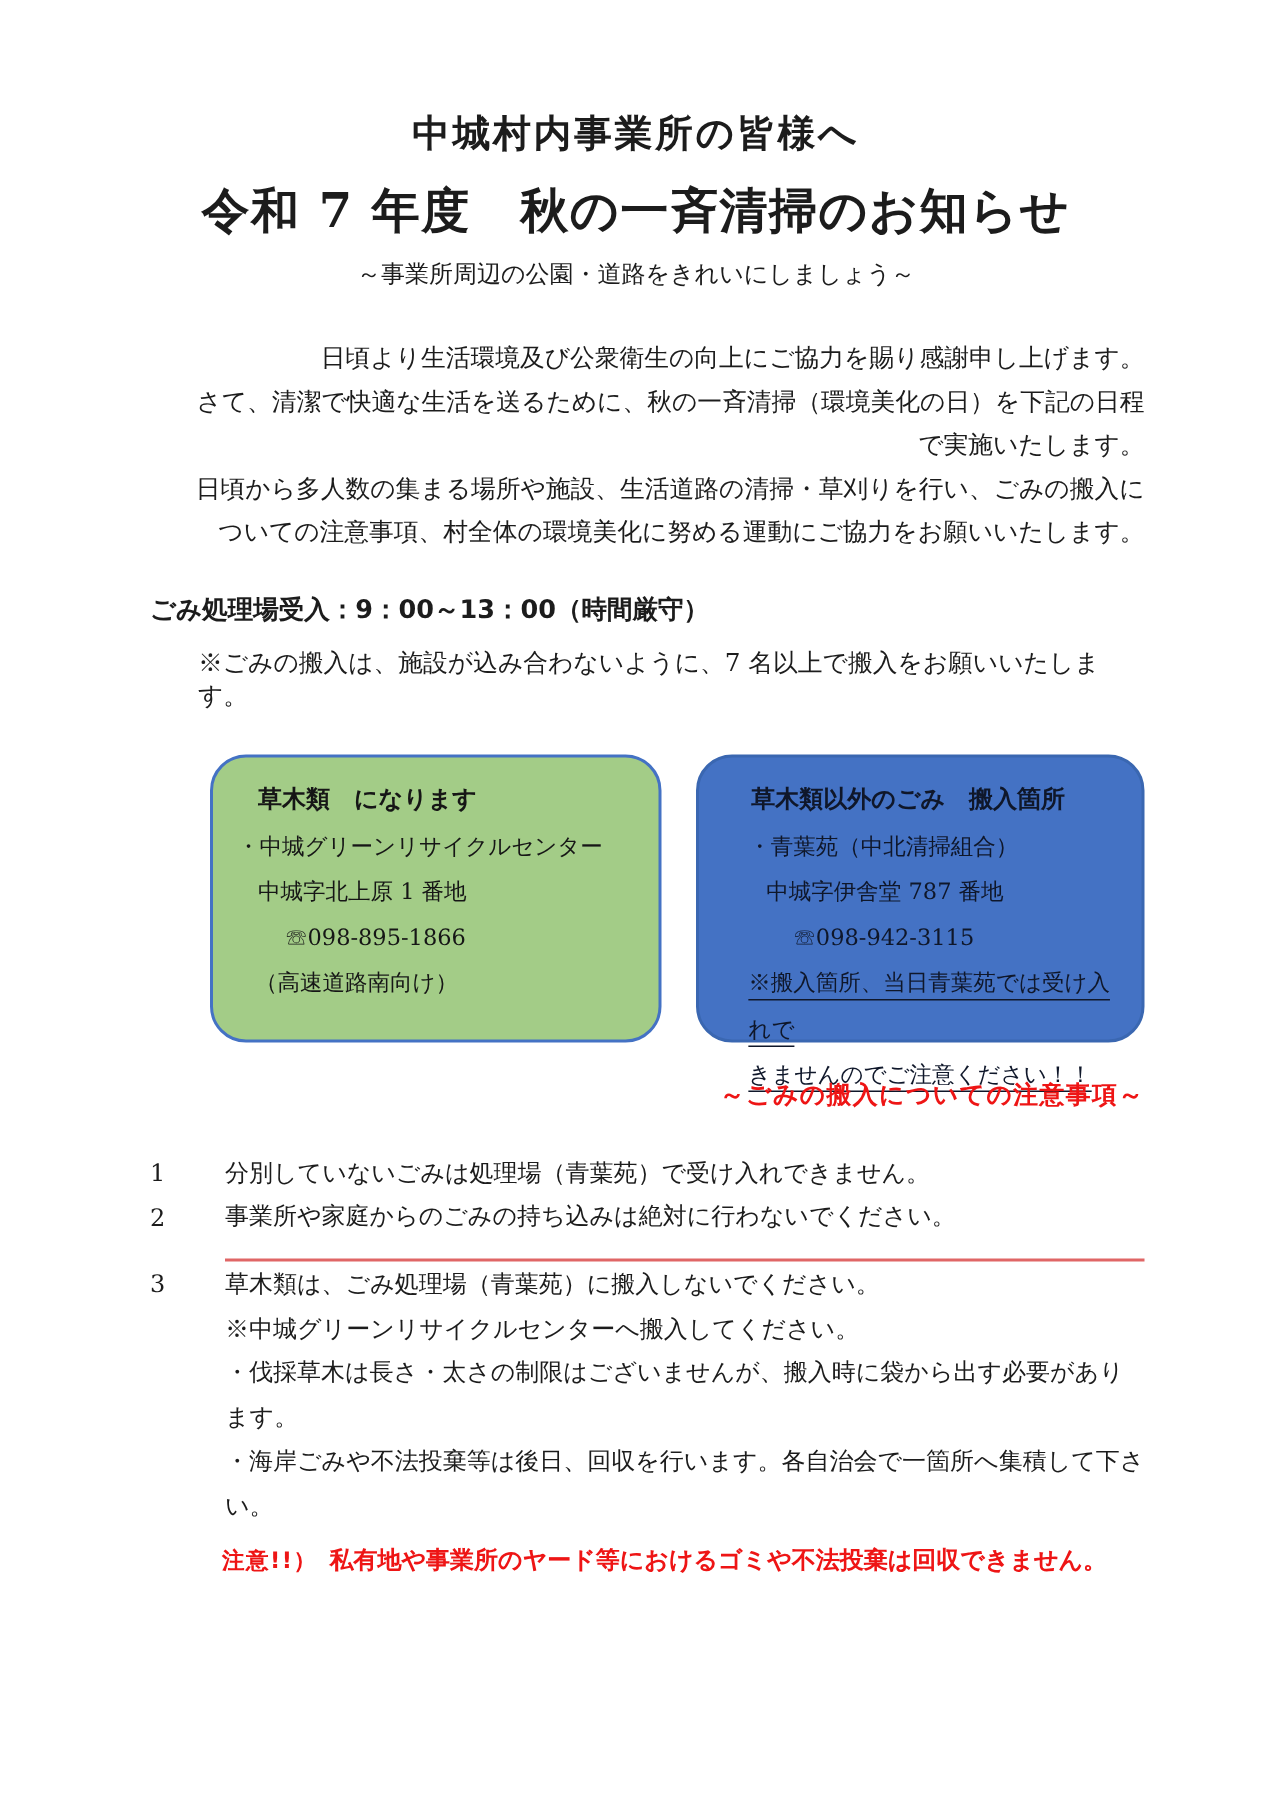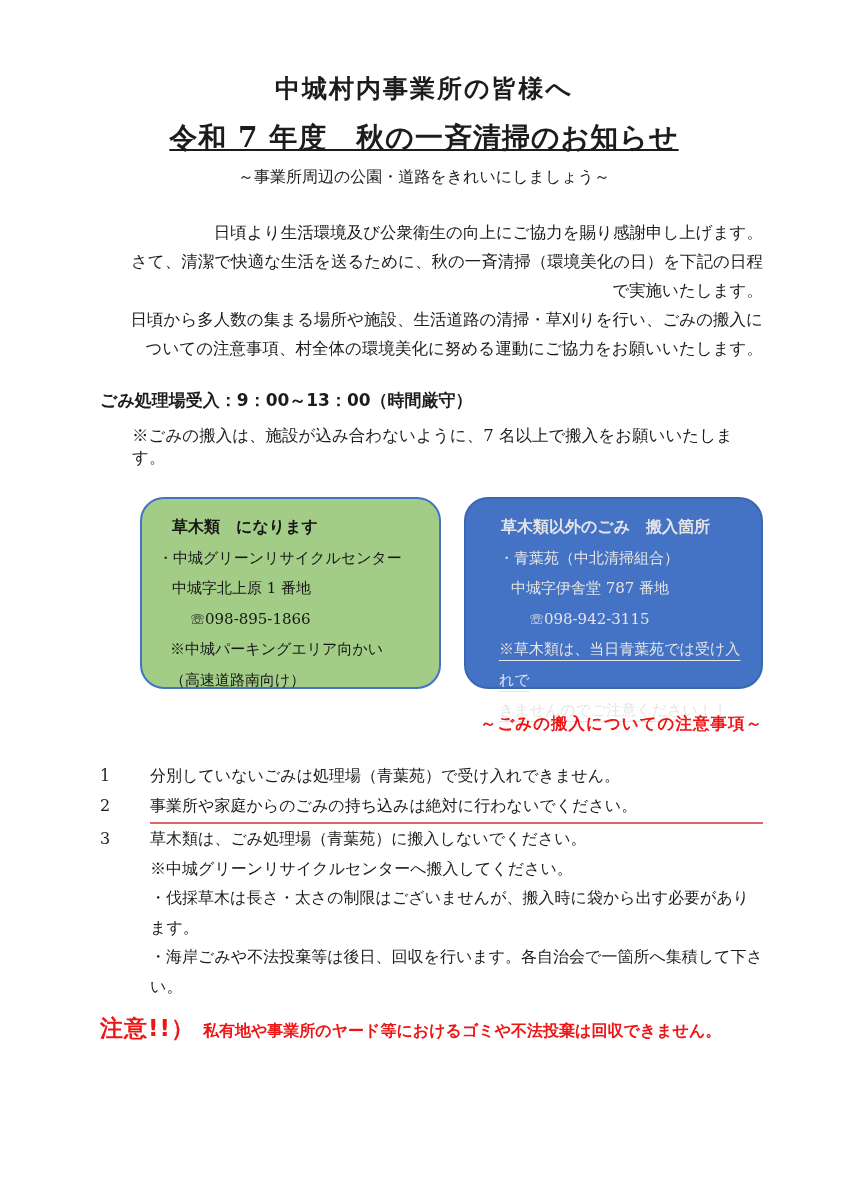--- a/index.html
+++ b/index.html
@@ -13,21 +13,21 @@
   *{box-sizing:border-box;}
   html,body{margin:0;padding:0;}
   body{background:#ffffff;}
   .page{
     width:848px;height:1200px;background:#ffffff;overflow:hidden;
     font-family:"DejaVu Serif","Liberation Serif",serif;
     color:var(--ink);position:relative;
   }
   .header{padding-top:72px;text-align:center;}
   .title1{font-size:25px;font-weight:bold;margin:0 0 14px;letter-spacing:2px;}
-  .title2{font-size:28px;font-weight:bold;margin:0 0 10px;letter-spacing:1px;text-decoration:underline;}
+  .title2{font-size:32px;font-weight:bold;margin:0 0 10px;letter-spacing:1px;}
   .subtitle{font-size:16px;margin:0;}
   .content{padding:0 85px 0 100px;}
   .intro{margin-top:30px;font-size:16.5px;line-height:29px;}
   .intro p{margin:0;text-align:right;}
   .sans{font-family:"DejaVu Sans","Liberation Sans",sans-serif;}
   .section-date{margin-top:34px;}
   .date-heading{font-size:17px;font-weight:bold;}
   .sunday{color:var(--red);}
   .note-line{margin-top:15px;margin-left:25px;font-size:16.5px;}
   .note-line .u-red{
@@ -38,21 +38,21 @@
   .note-line.shift{margin-left:14px;}
   .section-reception{margin-top:26px;}
   .reception-heading{font-size:17px;font-weight:bold;}
   .reception-note{margin-top:13px;margin-left:32px;font-size:16.5px;}
   .boxes{display:flex;margin-top:28px;margin-left:40px;gap:23px;}
   .box{
     border-radius:24px;height:192px;padding:13px 16px 12px 16px;
     font-size:15px;line-height:30.5px;
   }
   .box-green{width:308px;background:var(--green);border:2px solid var(--blue);color:#161616;}
-  .box-blue{width:306px;background:var(--blue);border:2px solid var(--blue-border);color:#e5e5e5;padding-left:21px;}
+  .box-blue{width:306px;background:var(--blue);border:2px solid var(--blue-border);color:#0f172a;padding-left:21px;}
   .box-title{font-weight:bold;font-size:16px;padding-left:14px;}
   .box-line{padding-left:0;}
   .box-line.addr{padding-left:14px;}
   .box-line.tel{padding-left:32px;}
   .box-line.note{padding-left:12px;}
   .box-blue .box-line{padding-left:12px;}
   .box-blue .box-line.addr{padding-left:24px;}
   .box-blue .box-line.tel{padding-left:42px;}
   .box-blue .warn{
     text-decoration:underline;text-underline-offset:6px;text-decoration-thickness:1px;
@@ -60,25 +60,25 @@
   .phone-icon{font-size:15px;}
   .notice-heading{
     margin-top:24px;text-align:right;color:var(--red);
     font-weight:bold;font-size:16.5px;letter-spacing:1px;
   }
   .rules{margin-top:26px;font-size:16px;line-height:29.5px;}
   .rule{display:flex;}
   .rule-num{width:50px;flex:none;}
   .rule-text{flex:1;}
   .rule-text.u-red{
-    border-bottom:2px solid var(--underline-red);align-self:flex-start;padding-bottom:2px;font-family:Liberation Serif, serif;
+    border-bottom:2px solid var(--underline-red);align-self:flex-start;padding-bottom:13px;font-family:Liberation Serif, serif;
   }
   .rule-sub{padding-left:50px;}
   .caution{margin-top:12px;color:var(--red);display:flex;align-items:baseline;}
-  .caution-label{font-size:23px;font-weight:bold;letter-spacing:1px;}
+  .caution-label{font-size:15px;font-weight:bold;letter-spacing:1px;margin-left:48px;}
   .caution-text{font-size:16px;font-weight:bold;margin-left:8px;}
 </style>
 </head>
 <body>
 
 <div class="page">
 
   <div class="header">
     <h1 class="title1">中城村内事業所の皆様へ</h1>
     <h1 class="title2">令和 7 年度　秋の一斉清掃のお知らせ</h1>
@@ -100,32 +100,31 @@
     </div>
 
     <div class="boxes">
       <div class="box box-green">
         <div class="box-title sans">草木類　になります</div>
         <div class="box-line">・中城グリーンリサイクルセンター</div>
         <div class="box-line addr">中城字北上原 1 番地</div>
         <div class="box-line tel">
           <span class="phone-icon">☏</span><span>098-895-1866</span>
         </div>
-        <div class="box-line note">※中城パーキングエリア向かい</div>
         <div class="box-line note">（高速道路南向け）</div>
       </div>
 
       <div class="box box-blue">
         <div class="box-title sans">草木類以外のごみ　搬入箇所</div>
         <div class="box-line">・青葉苑（中北清掃組合）</div>
         <div class="box-line addr">中城字伊舎堂 787 番地</div>
         <div class="box-line tel">
           <span class="phone-icon">☏</span><span>098-942-3115</span>
         </div>
-        <div class="box-line warn">※草木類は、当日青葉苑では受け入れで</div>
+        <div class="box-line warn">※搬入箇所、当日青葉苑では受け入れで</div>
         <div class="box-line warn">きませんのでご注意ください！！</div>
       </div>
     </div>
 
     <div class="notice-heading sans">～ごみの搬入についての注意事項～</div>
 
     <div class="rules">
       <div class="rule">
         <span class="rule-num">1</span>
         <span class="rule-text">分別していないごみは処理場（青葉苑）で受け入れできません。</span>

